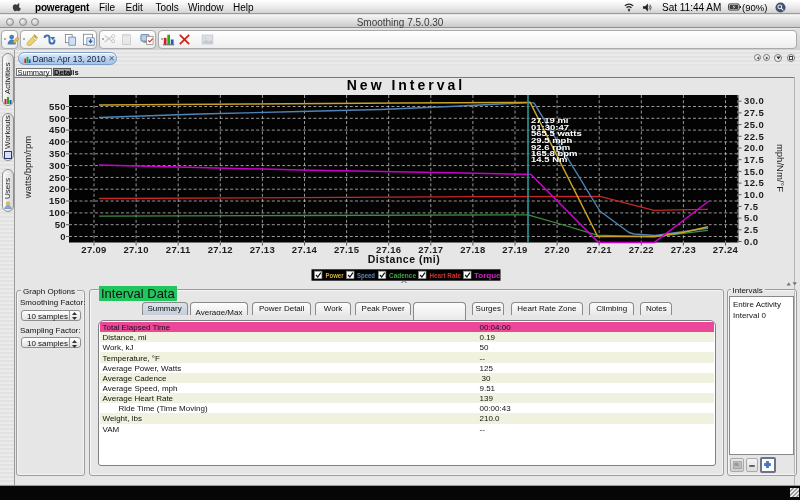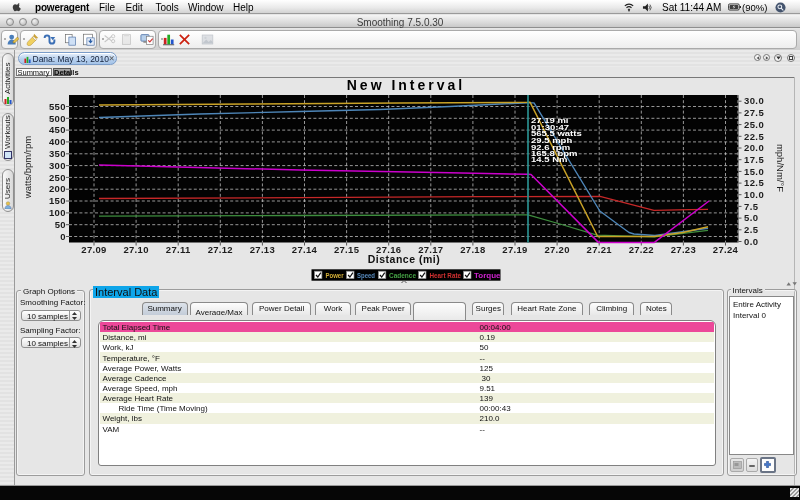--- a/index.html
+++ b/index.html
@@ -115,21 +115,21 @@
   <div class="abs" style="left:160.5px;top:9px;width:2px;height:2px;background:#999;border-radius:50%"></div>
 </div>
 
 <div class="abs pin" style="left:0;top:50px;width:800px;height:17px">
   <div class="abs" style="left:18px;top:1.5px;width:99px;height:13px;border-radius:7px;background:linear-gradient(#e8f1fc,#b7d0ee 55%,#a5c4e8);border:1px solid #7a9cc8;box-shadow:inset 0 1px 0 #fff">
     <svg class="abs" style="left:4.5px;top:3px" width="7" height="7" viewBox="0 0 8 8">
         <rect x="0.5" y="3" width="2" height="5" fill="#cc2222"></rect>
         <rect x="3" y="1" width="2" height="7" fill="#22aa22"></rect>
         <rect x="5.5" y="4" width="2" height="4" fill="#2255cc"></rect>
       </svg>
-    <span class="abs" style="left:13.5px;top:1px;font-size:8.5px;color:#16233c">Dana: May 13, 2010</span>
+    <span class="abs" style="left:13.5px;top:1px;font-size:8.5px;color:#16233c">Dana: Apr 13, 2010</span>
     <span class="abs" style="left:89.5px;top:1px;font-size:7.5px;color:#555">✕</span>
   </div>
   <div class="abs" style="left:753.5px;top:4px;width:7px;height:7px;border-radius:50%;background:#f5f5f5;border:1px solid #777">
       <svg class="abs" style="left:1px;top:1px" width="4" height="4" viewBox="0 0 4 4">
         <path d="M3.2 0.3 v3.4 L0.6 2 z" fill="#555"></path>
       </svg>
     </div>
   <div class="abs" style="left:763px;top:4px;width:7px;height:7px;border-radius:50%;background:#f5f5f5;border:1px solid #777">
       <svg class="abs" style="left:1.2px;top:1px" width="4" height="4" viewBox="0 0 4 4">
         <path d="M0.8 0.3 v3.4 L3.4 2 z" fill="#555"></path>
@@ -186,21 +186,21 @@
 <div class="abs" style="left:21px;top:337px;width:60px;height:11px;background:linear-gradient(#ffffff,#e2e2e2);border:1px solid #8f8f8f;border-radius:3px">
   <span class="abs" style="left:5px;top:1px;font-size:8px;color:#111">10 samples</span>
   <span class="abs" style="right:0;top:0;width:11px;height:100%;border-left:1px solid #999"></span>
   <svg class="abs" style="right:2px;top:1.5px" width="7" height="8" viewBox="0 0 7 8">
       <path d="M3.5 0 L6 3 H1 z" fill="#333"></path>
       <path d="M3.5 8 L1 5 H6 z" fill="#333"></path>
     </svg>
 </div>
 
 <div class="abs" style="left:89px;top:289px;width:634.5px;height:187px;border:1px solid #9c9c9c;border-radius:3px;box-shadow:inset 0 0 0 1px #f4f4f4"></div>
-<div class="abs" style="left:93px;top:285.5px;font-size:11px;color:#111;background:#0ea5e9;padding:0 2px">Interval Data</div>
+<div class="abs" style="left:99px;top:285.5px;font-size:13px;color:#111;background:#22c55e;padding:0 2px">Interval Data</div>
 <div class="abs" style="left:0;top:301.5px;height:13px;font-size:8px;color:#111">
 <div style="position:absolute;left:141.5px;top:0;width:46.1px;background:linear-gradient(#dde3ea,#c3ccd8);border:1px solid #8a8a8a;border-bottom:none;border-radius:4px 4px 0 0;padding-top:1.5px;height:13px;white-space:nowrap;text-align:center;overflow:hidden">Summary</div>
 <div style="position:absolute;left:189.7px;top:0;width:58.6px;background:linear-gradient(#fdfdfd,#e8e8e8);border:1px solid #8a8a8a;border-bottom:none;border-radius:4px 4px 0 0;padding-top:5px;height:13px;white-space:nowrap;text-align:center;overflow:hidden">Average/Max</div>
 <div style="position:absolute;left:252.4px;top:0;width:58.6px;background:linear-gradient(#fdfdfd,#e8e8e8);border:1px solid #8a8a8a;border-bottom:none;border-radius:4px 4px 0 0;padding-top:1.5px;height:13px;white-space:nowrap;text-align:center;overflow:hidden">Power Detail</div>
 <div style="position:absolute;left:315.2px;top:0;width:35.6px;background:linear-gradient(#fdfdfd,#e8e8e8);border:1px solid #8a8a8a;border-bottom:none;border-radius:4px 4px 0 0;padding-top:1.5px;height:13px;white-space:nowrap;text-align:center;overflow:hidden">Work</div>
 <div style="position:absolute;left:354.9px;top:0;width:56.5px;background:linear-gradient(#fdfdfd,#e8e8e8);border:1px solid #8a8a8a;border-bottom:none;border-radius:4px 4px 0 0;padding-top:1.5px;height:13px;white-space:nowrap;text-align:center;overflow:hidden">Peak Power</div>
 <div style="position:absolute;left:412.8px;top:0;width:53.2px;background:linear-gradient(#fdfdfd,#e8e8e8);border:1px solid #8a8a8a;border-bottom:none;border-radius:4px 4px 0 0;padding-top:18px;height:13px;white-space:nowrap;text-align:center;overflow:hidden">Power Zone</div>
 <div style="position:absolute;left:472.3px;top:0;width:32.0px;background:linear-gradient(#fdfdfd,#e8e8e8);border:1px solid #8a8a8a;border-bottom:none;border-radius:4px 4px 0 0;padding-top:1.5px;height:13px;white-space:nowrap;text-align:center;overflow:hidden">Surges</div>
 <div style="position:absolute;left:510.6px;top:0;width:72.4px;background:linear-gradient(#fdfdfd,#e8e8e8);border:1px solid #8a8a8a;border-bottom:none;border-radius:4px 4px 0 0;padding-top:1.5px;height:13px;white-space:nowrap;text-align:center;overflow:hidden">Heart Rate Zone</div>
 <div style="position:absolute;left:589.4px;top:0;width:44.6px;background:linear-gradient(#fdfdfd,#e8e8e8);border:1px solid #8a8a8a;border-bottom:none;border-radius:4px 4px 0 0;padding-top:1.5px;height:13px;white-space:nowrap;text-align:center;overflow:hidden">Climbing</div>

